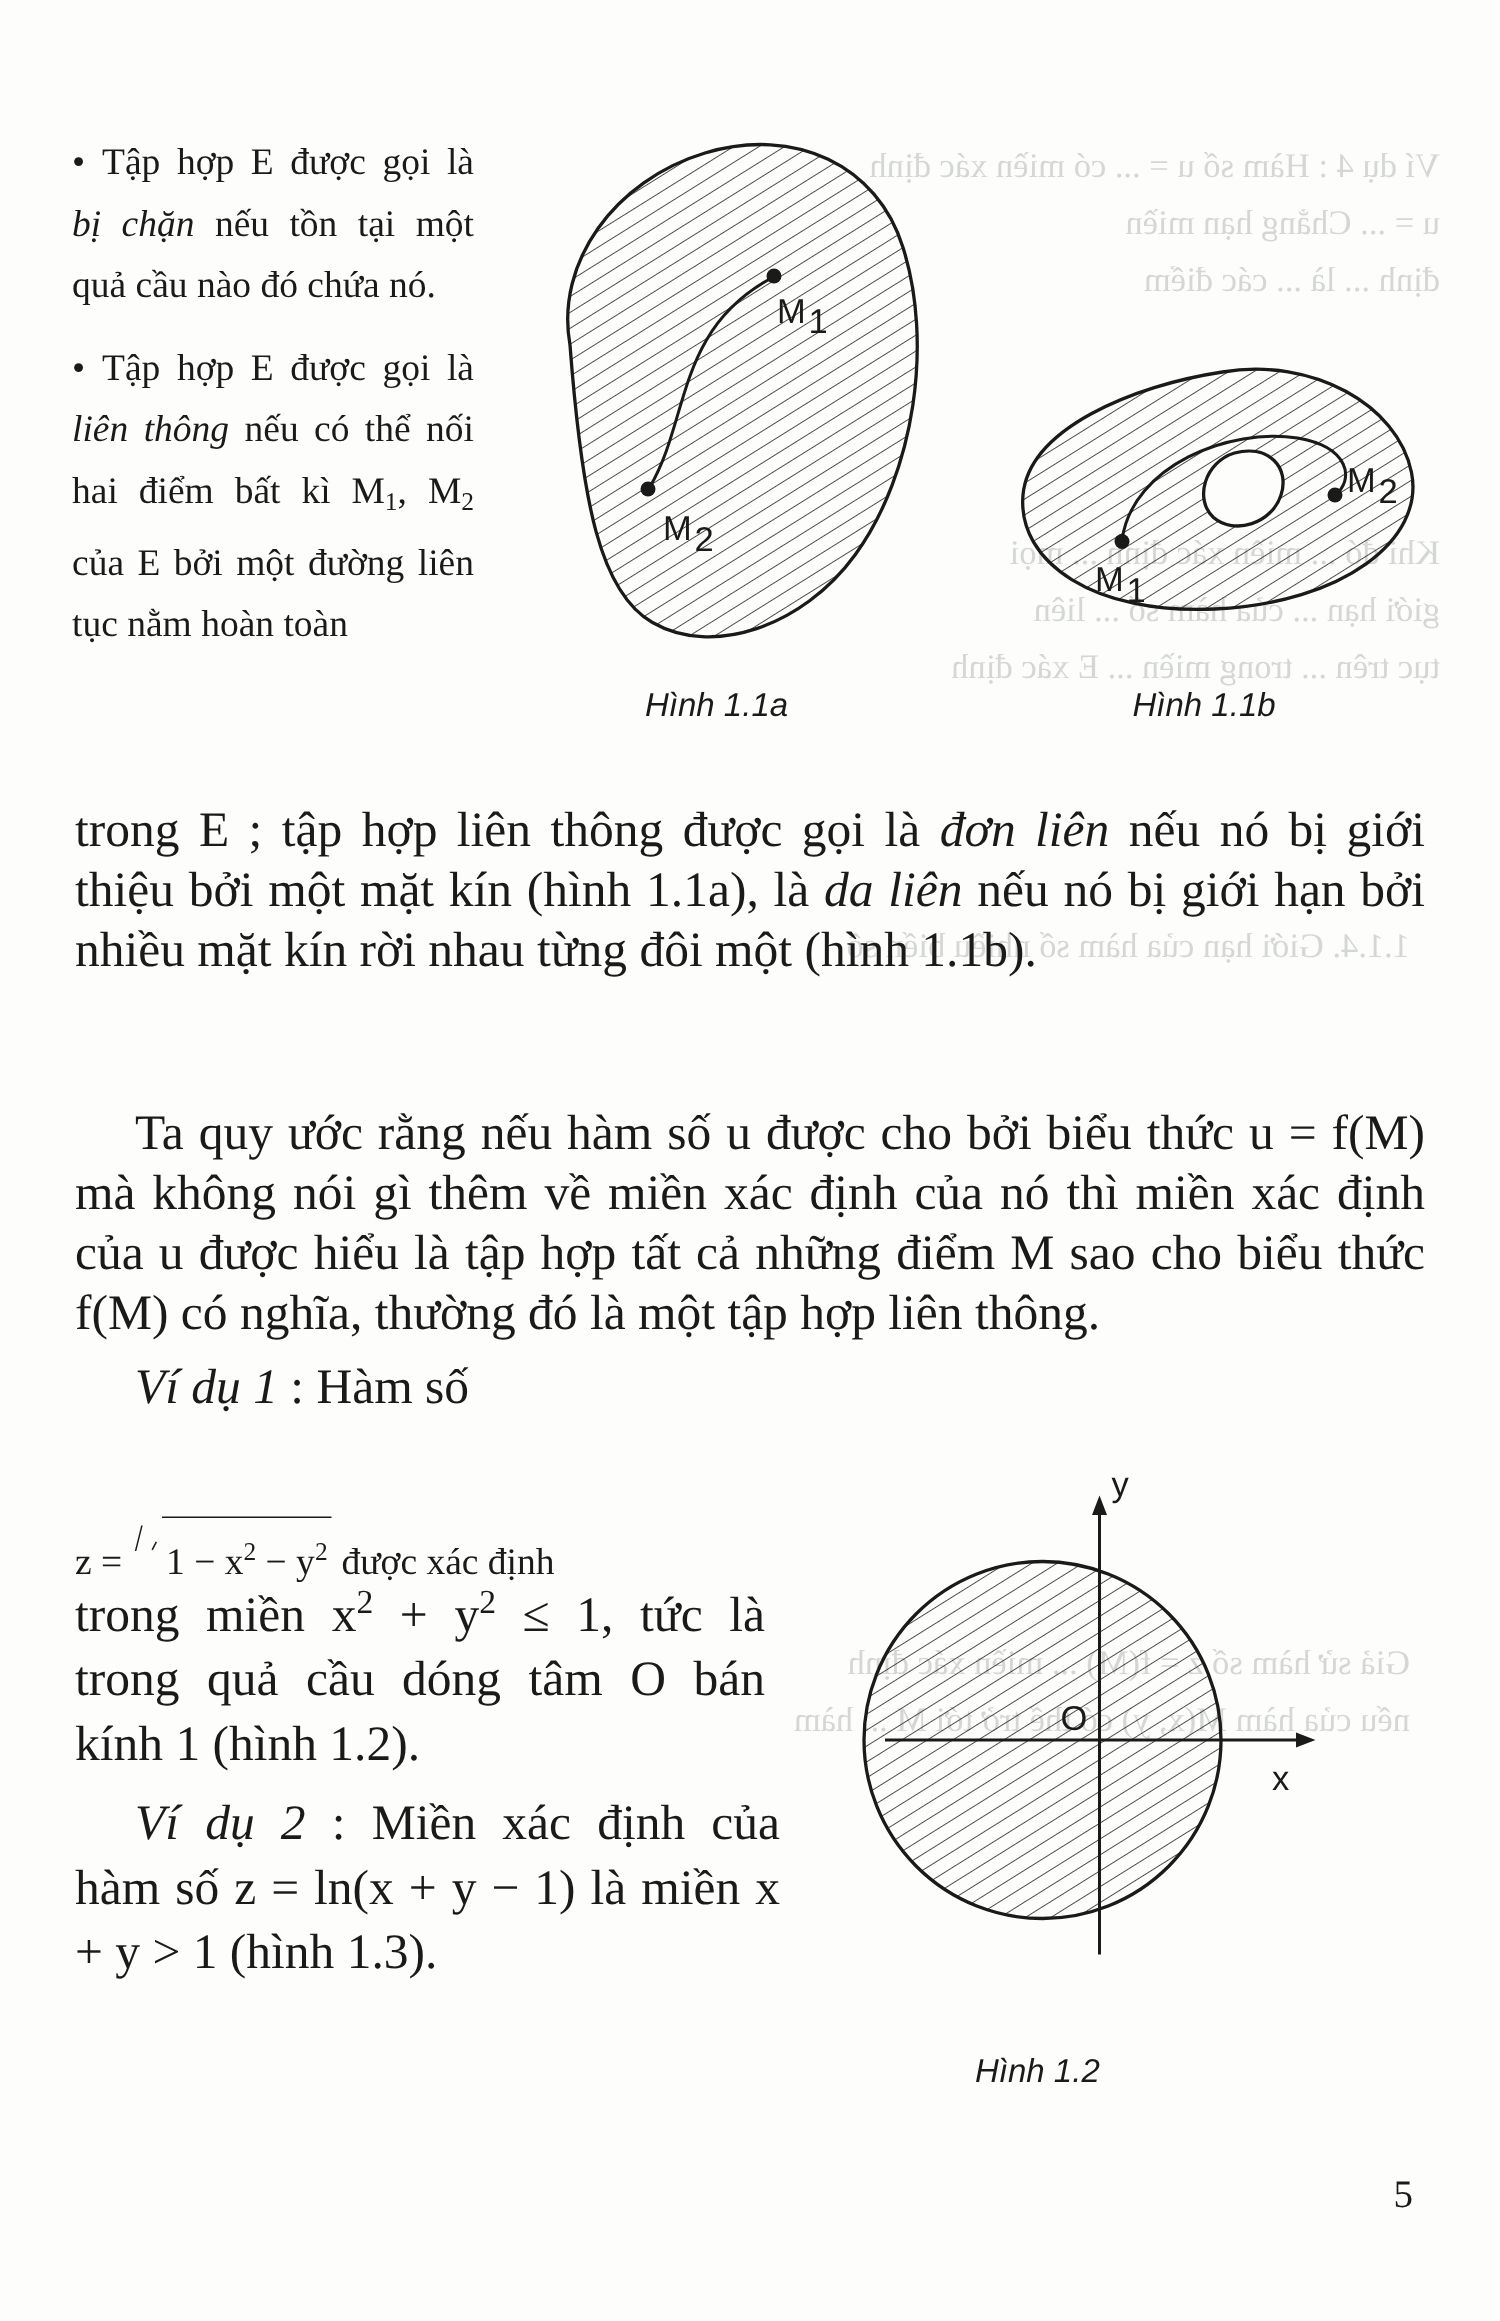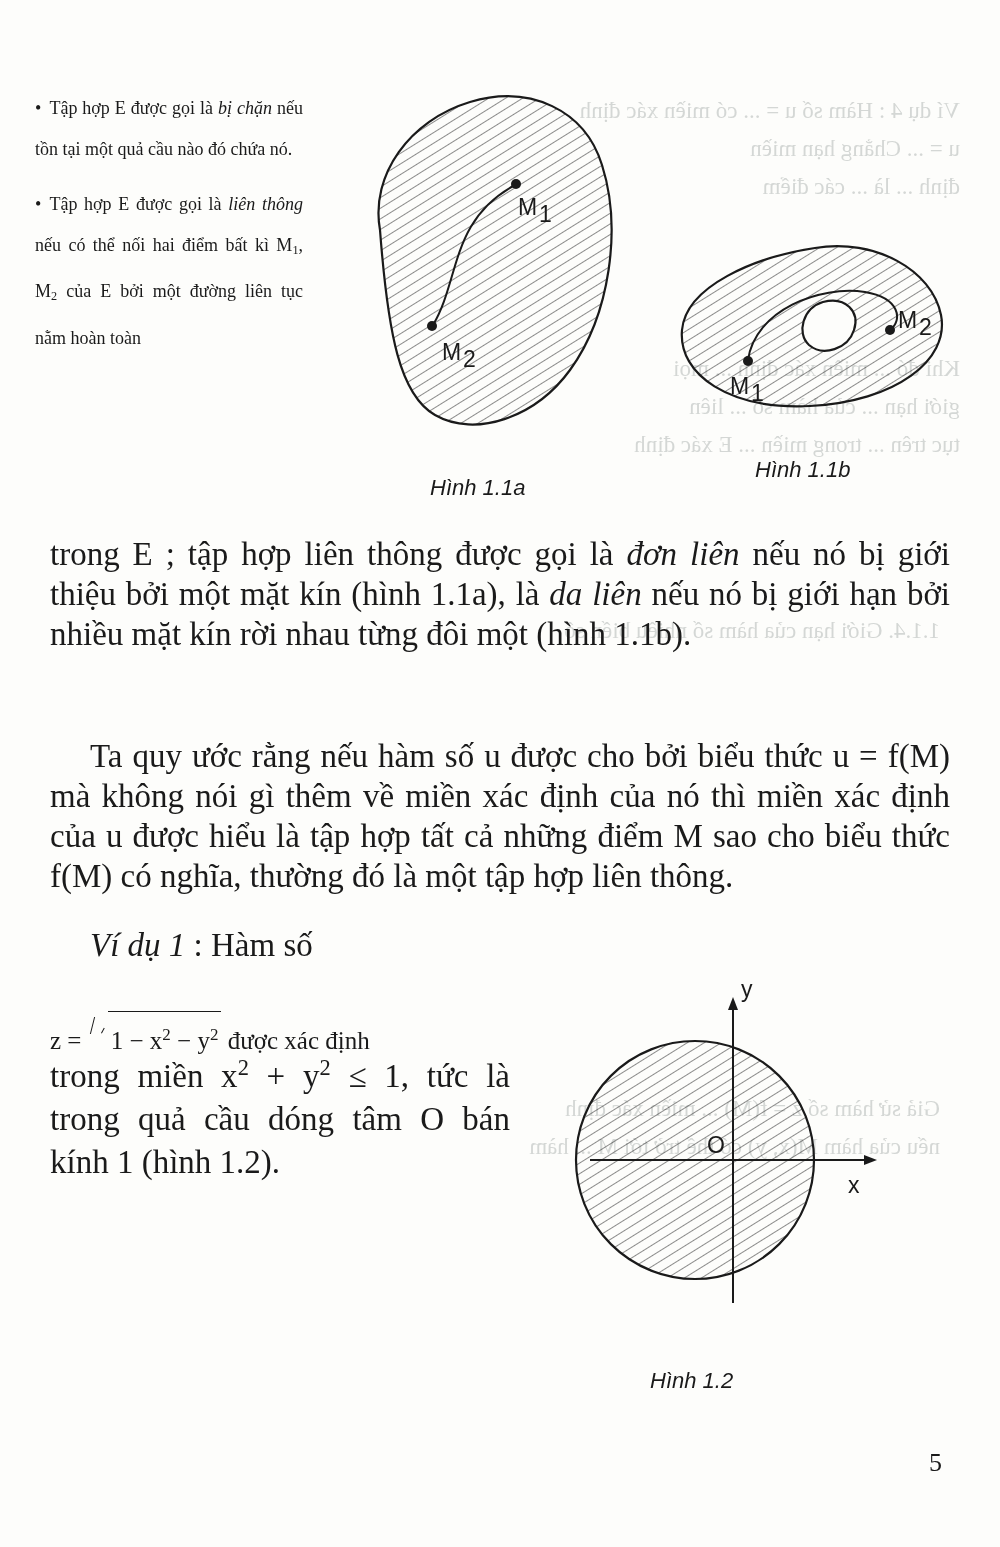--- a/index.html
+++ b/index.html
@@ -30,24 +30,24 @@
   .it { font-style: italic; }
   .bull {
     display: inline-block;
     width: 0.8em;
   }
   .sub { font-size: 0.68em; vertical-align: -0.28em; }
   .sup { font-size: 0.68em; vertical-align: 0.55em; }
 
   
   #left-col {
-    left: 35px;
+    left: 48px;
     top: 88px;
     width: 268px;
-    font-size: 18px;
+    font-size: 25px;
     line-height: 41px;
   }
   #left-col p { margin: 0 0 10px 0; }
   #left-col p.second { margin-top: 14px; }
 
   
   #para-cont {
     left: 50px;
     top: 534px;
     width: 900px;
@@ -68,21 +68,21 @@
   #para-mxd {
     left: 50px;
     top: 736px;
     width: 900px;
     text-indent: 40px;
   }
 
   
   #ex1-lead {
     left: 50px;
-    top: 925px;
+    top: 905px;
     width: 430px;
     text-indent: 40px;
   }
   #ex1-formula {
     left: 50px;
     top: 975px;
     width: 470px;
     font-size: 25px;
     line-height: 44px;
   }
@@ -137,21 +137,21 @@
   }
 
   
   .cap {
     position: absolute;
     font-family: "Liberation Sans", sans-serif;
     font-style: italic;
     font-size: 22px;
     color: #1a1a1a;
   }
-  #cap-1a { left: 430px; top: 457px; margin-top: 18px; }
+  #cap-1a { left: 430px; top: 457px; }
   #cap-1b { left: 755px; top: 457px; }
   #cap-12 { left: 650px; top: 1368px; font-style: italic; }
 
   
   #fig-1a { position: absolute; left: 330px; top: 80px; }
   #fig-1b { position: absolute; left: 660px; top: 230px; }
   #fig-12 { position: absolute; left: 555px; top: 955px; }
 
   .figlabel {
     font-family: "Liberation Sans", sans-serif;
@@ -299,20 +299,25 @@
     <span class="sqrt"><span class="rad"><span>1 − x</span><span class="sup">2</span><span> − y</span><span class="sup">2</span></span></span>
     <span>được  xác  định</span>
   </div>
 
   <div class="blk" id="ex1-rest">
     <span>trong miền x</span><span class="sup">2</span><span> + y</span><span class="sup">2</span><span> ≤ 1, tức là trong</span>
     <span>quả cầu dóng tâm O bán kính 1</span>
     <span>(hình 1.2).</span>
   </div>
 
+  <div class="blk" id="ex2">
+    <span class="it">Ví dụ 2</span><span> :  Miền  xác  định  của</span>
+    <span class="noind">hàm số z = ln(x + y − 1) là miền</span>
+    <span class="noind">x + y &gt; 1 (hình 1.3).</span>
+  </div>
 
   <div id="fig-12">
     <svg width="350" height="400" viewBox="0 0 350 400">
       <defs>
         <pattern id="hatchC" width="9" height="9" patternTransform="rotate(58)" patternUnits="userSpaceOnUse">
           <line x1="0" y1="0" x2="0" y2="9" stroke="#2b2b2b" stroke-width="1.1"></line>
         </pattern>
         <clipPath id="clipC">
           <circle cx="140" cy="205" r="119"></circle>
         </clipPath>

